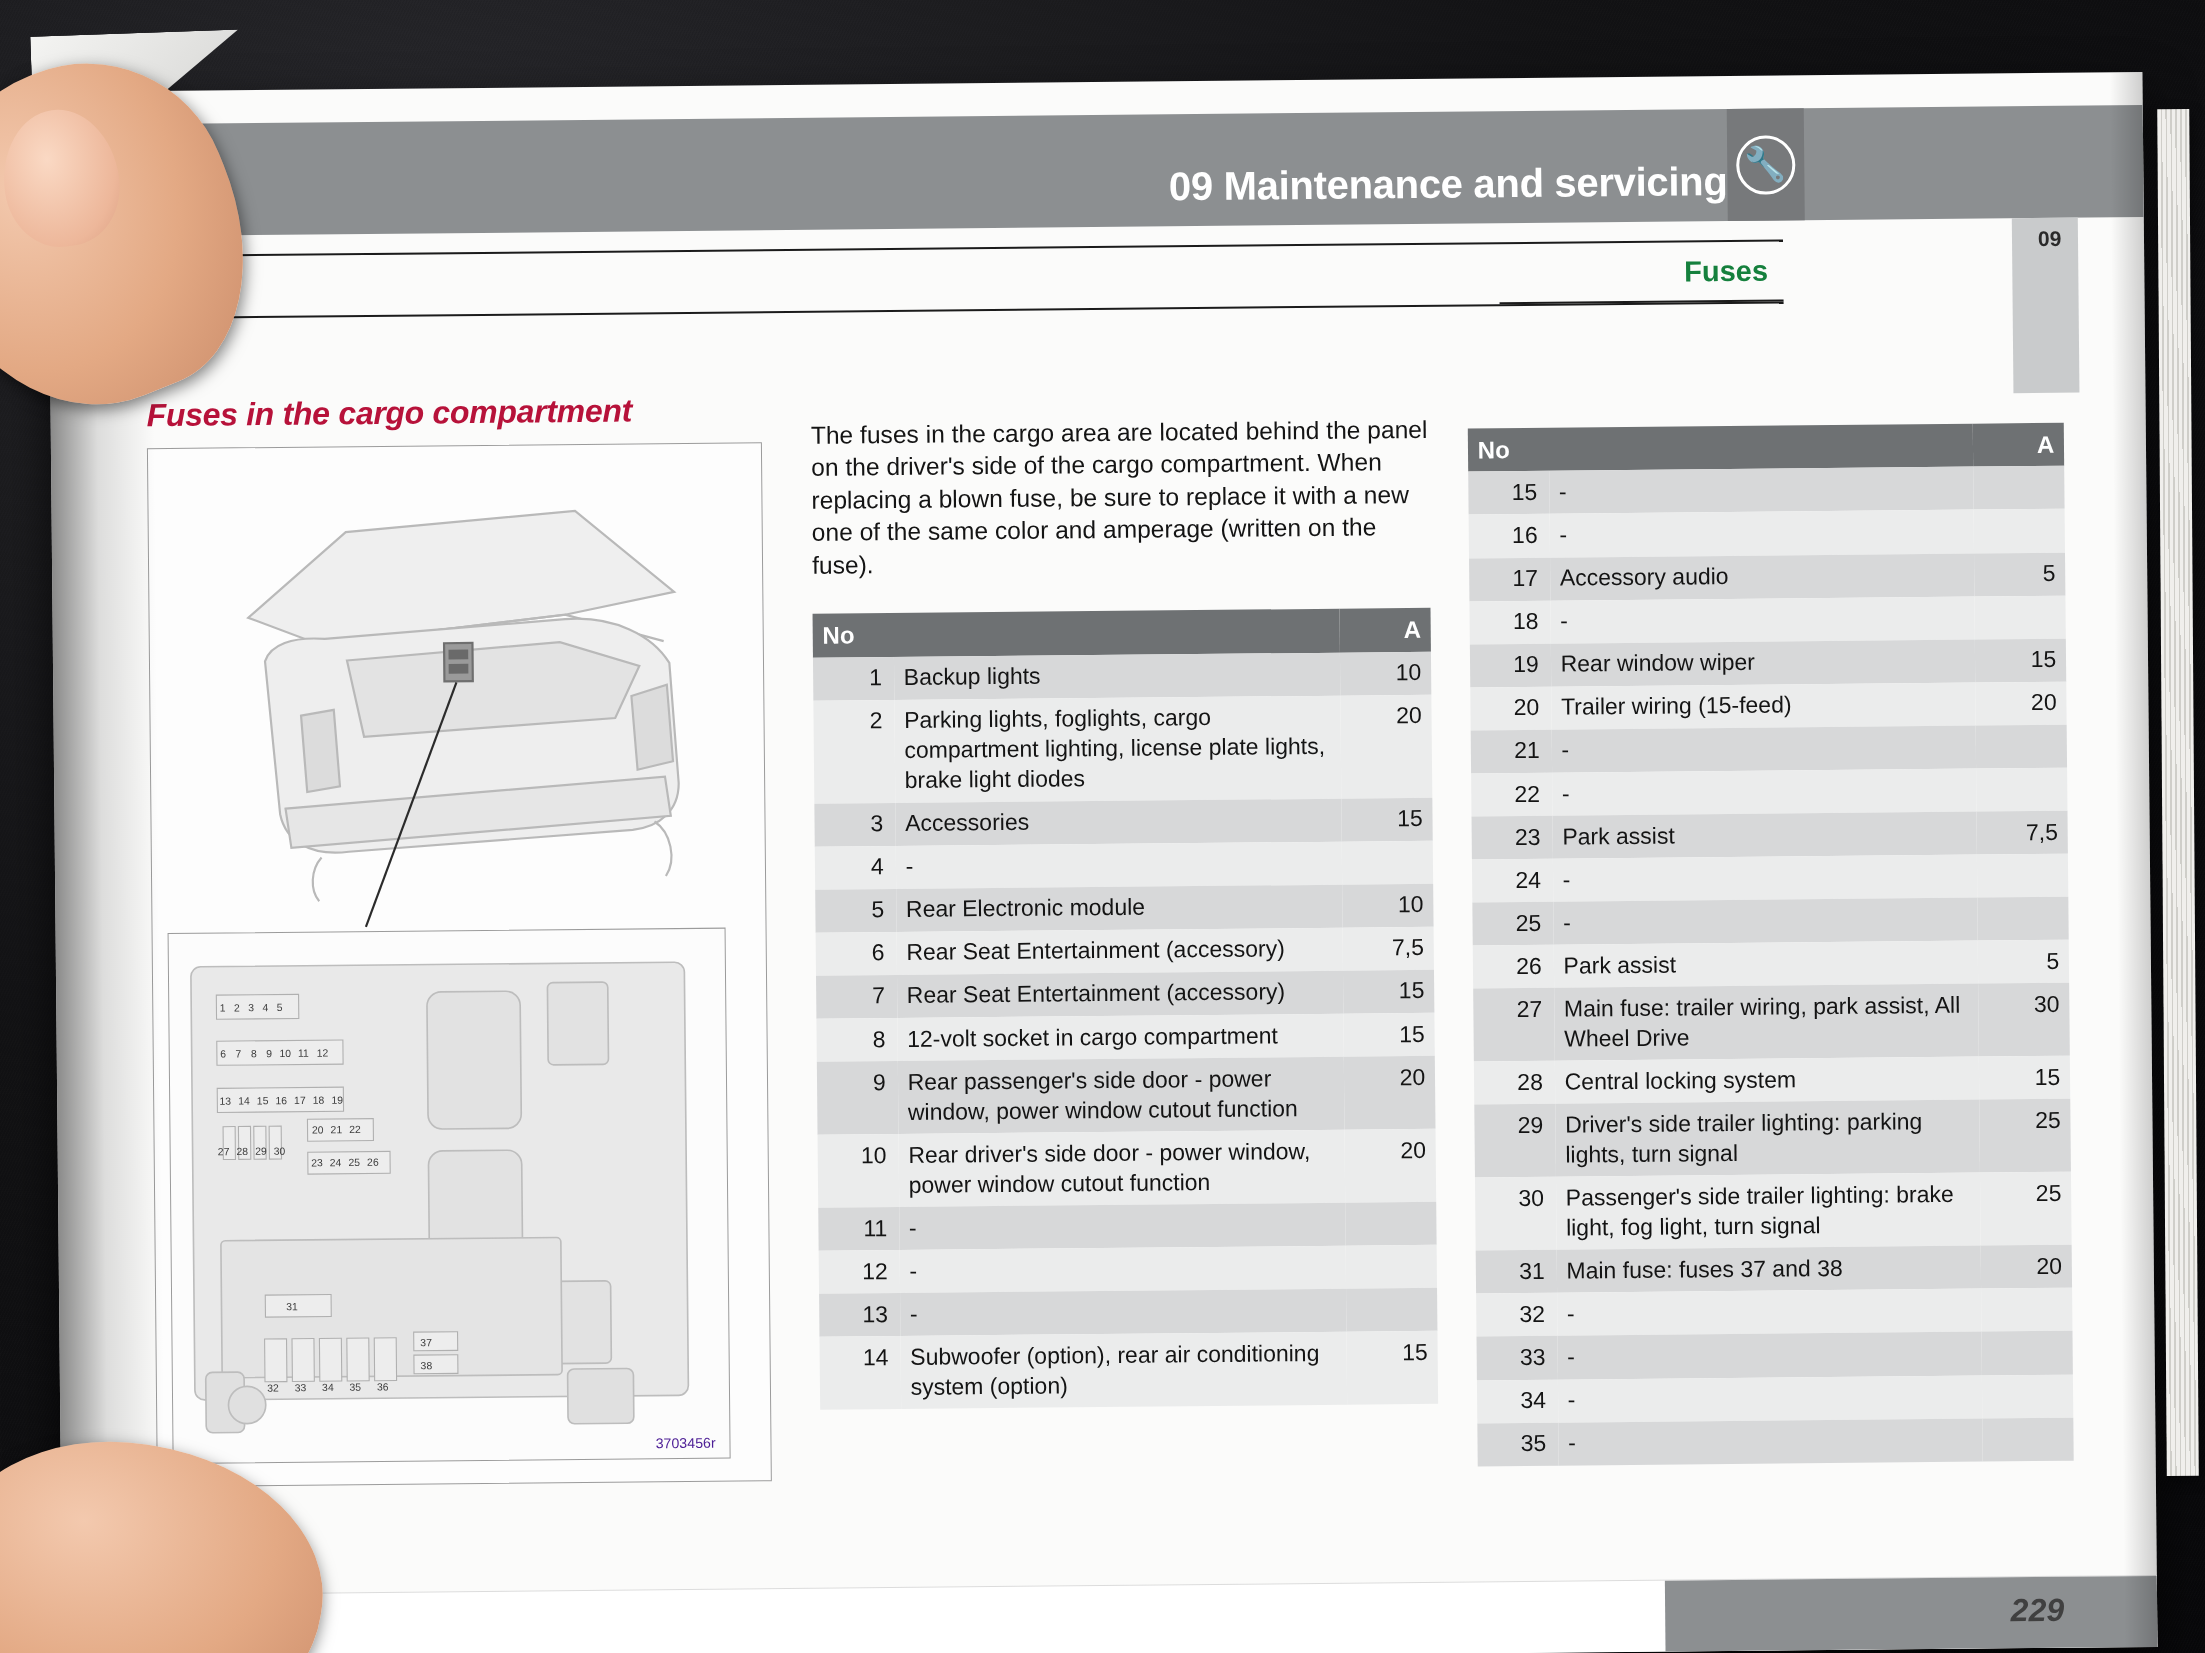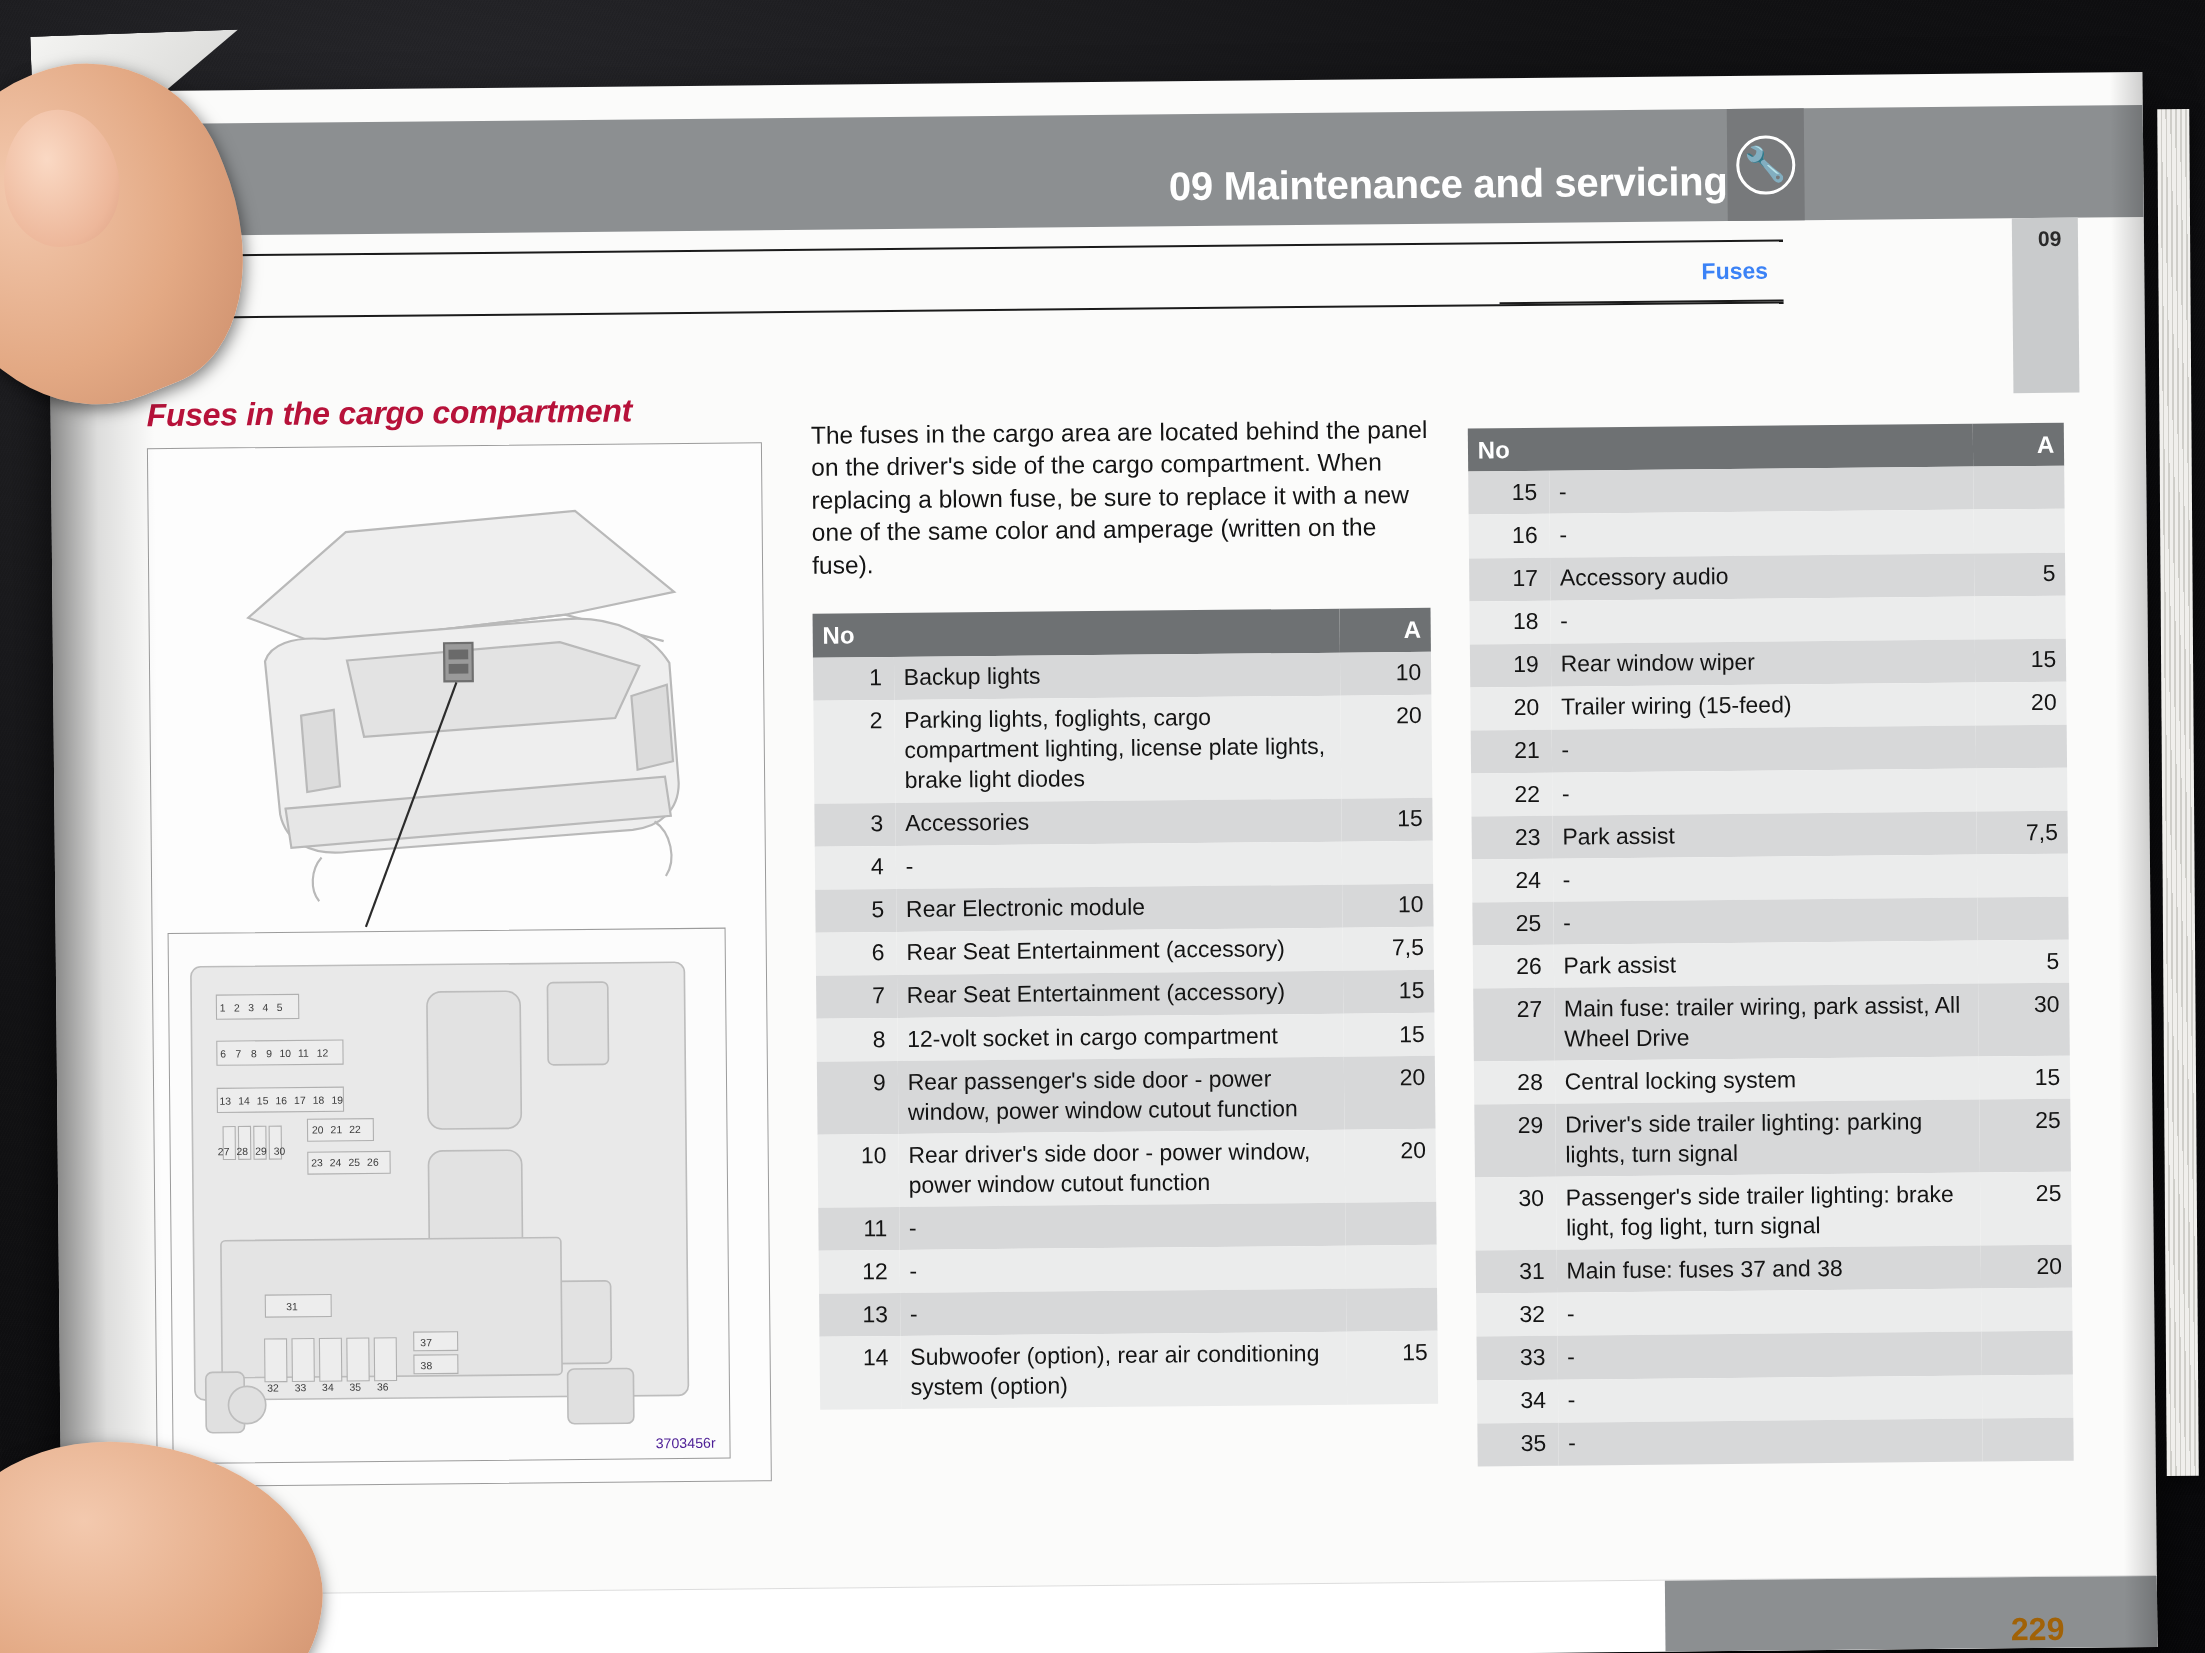--- a/index.html
+++ b/index.html
@@ -137,23 +137,23 @@
     width: 284px;
     height: 60px;
     border-bottom: 2.2px solid #1b1b1b;
     display: flex;
     align-items: center;
     justify-content: flex-end;
     padding-right: 15.3px;
     box-sizing: border-box;
   }
   .fuses-label-box span {
-    font-size: 23px;
+    font-size: 29px;
     font-weight: bold;
-    color: #3b82f6;
+    color: #15803d;
   }
   .rule-bottom {
     position: absolute;
     left: 96px;
     right: 361px;
     top: 226px;
     border-top: 2.2px solid #1b1b1b;
   }
 
   
@@ -272,24 +272,25 @@
     position: absolute;
     right: 0;
     bottom: 0;
     width: 492px;
     height: 71px;
     background: #8c8f91;
   }
   .page-number {
     position: absolute;
     right: 93px;
-    bottom: 0;
-    color: #a16207;
+    bottom: 19px;
+    color: #404040;
     font-size: 32px;
     font-weight: bold;
+    font-style: italic;
   }
 
   
   .thumb {
     position: absolute;
     background: radial-gradient(ellipse at 35% 30%, #f3c9ae 0%, #e3a984 55%, #c98a68 100%);
     z-index: 60;
     box-shadow: 0 5.5px 16.4px rgba(0,0,0,.5);
   }
   .thumb-top {

